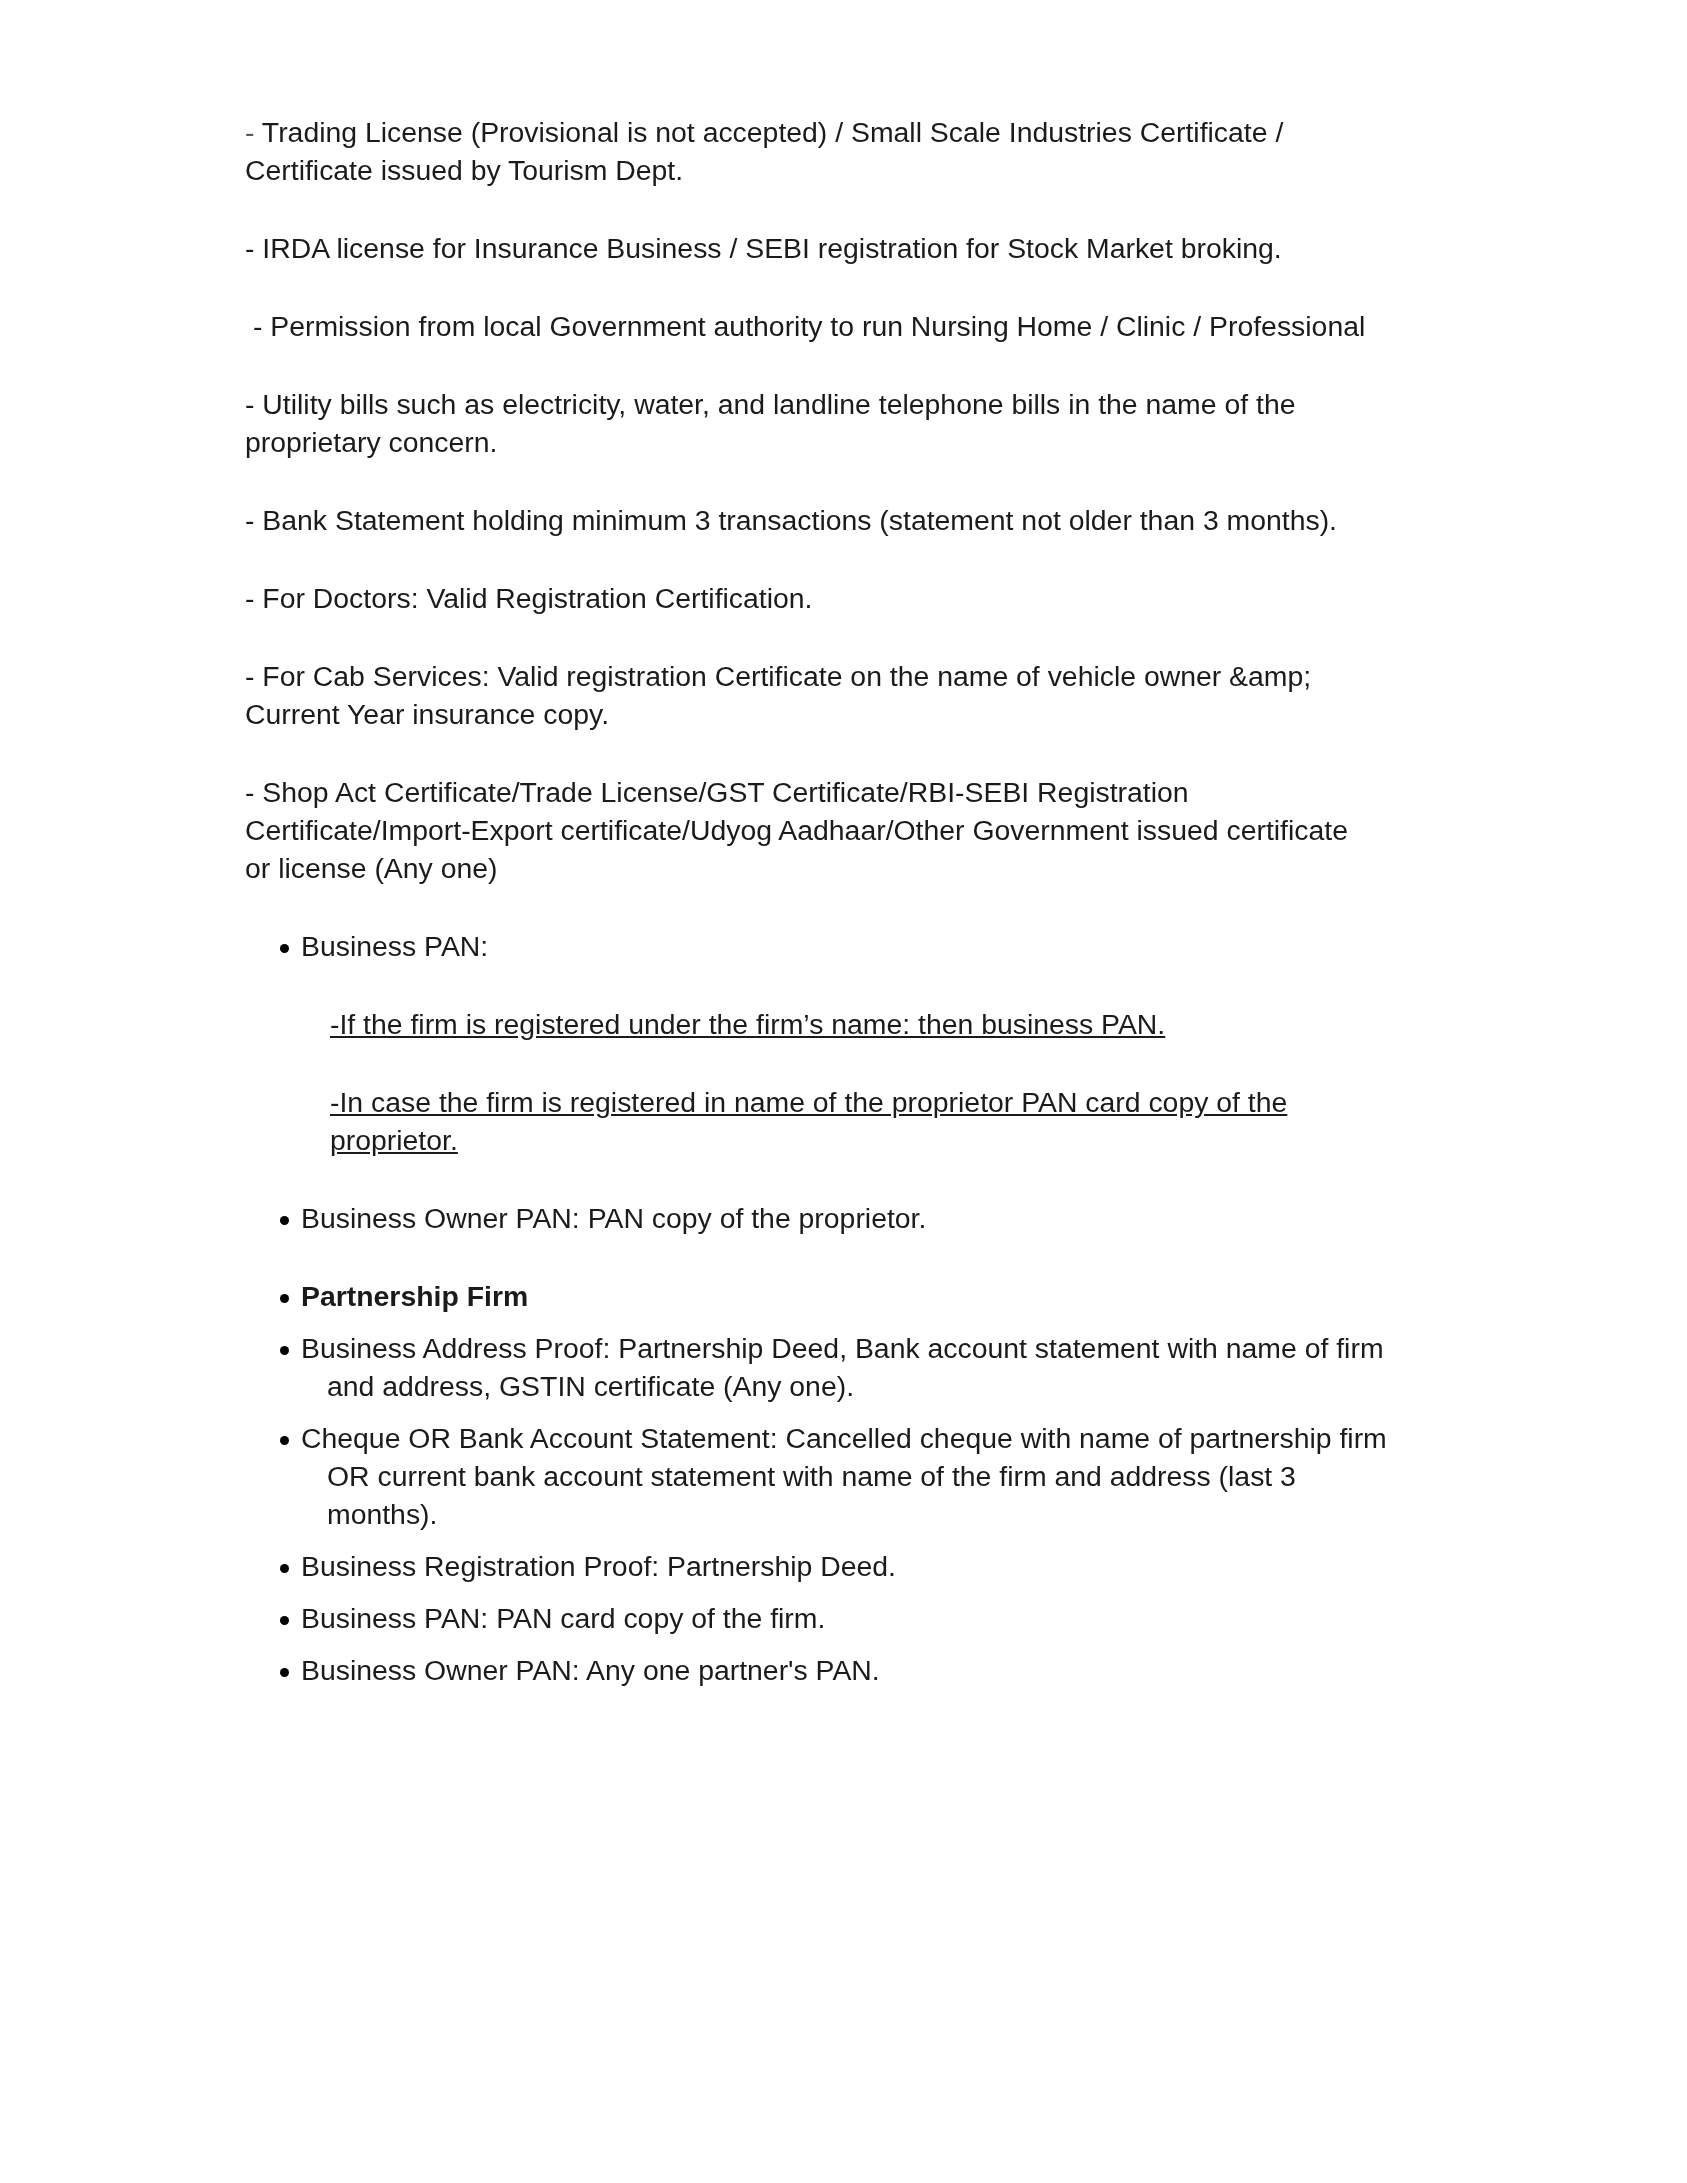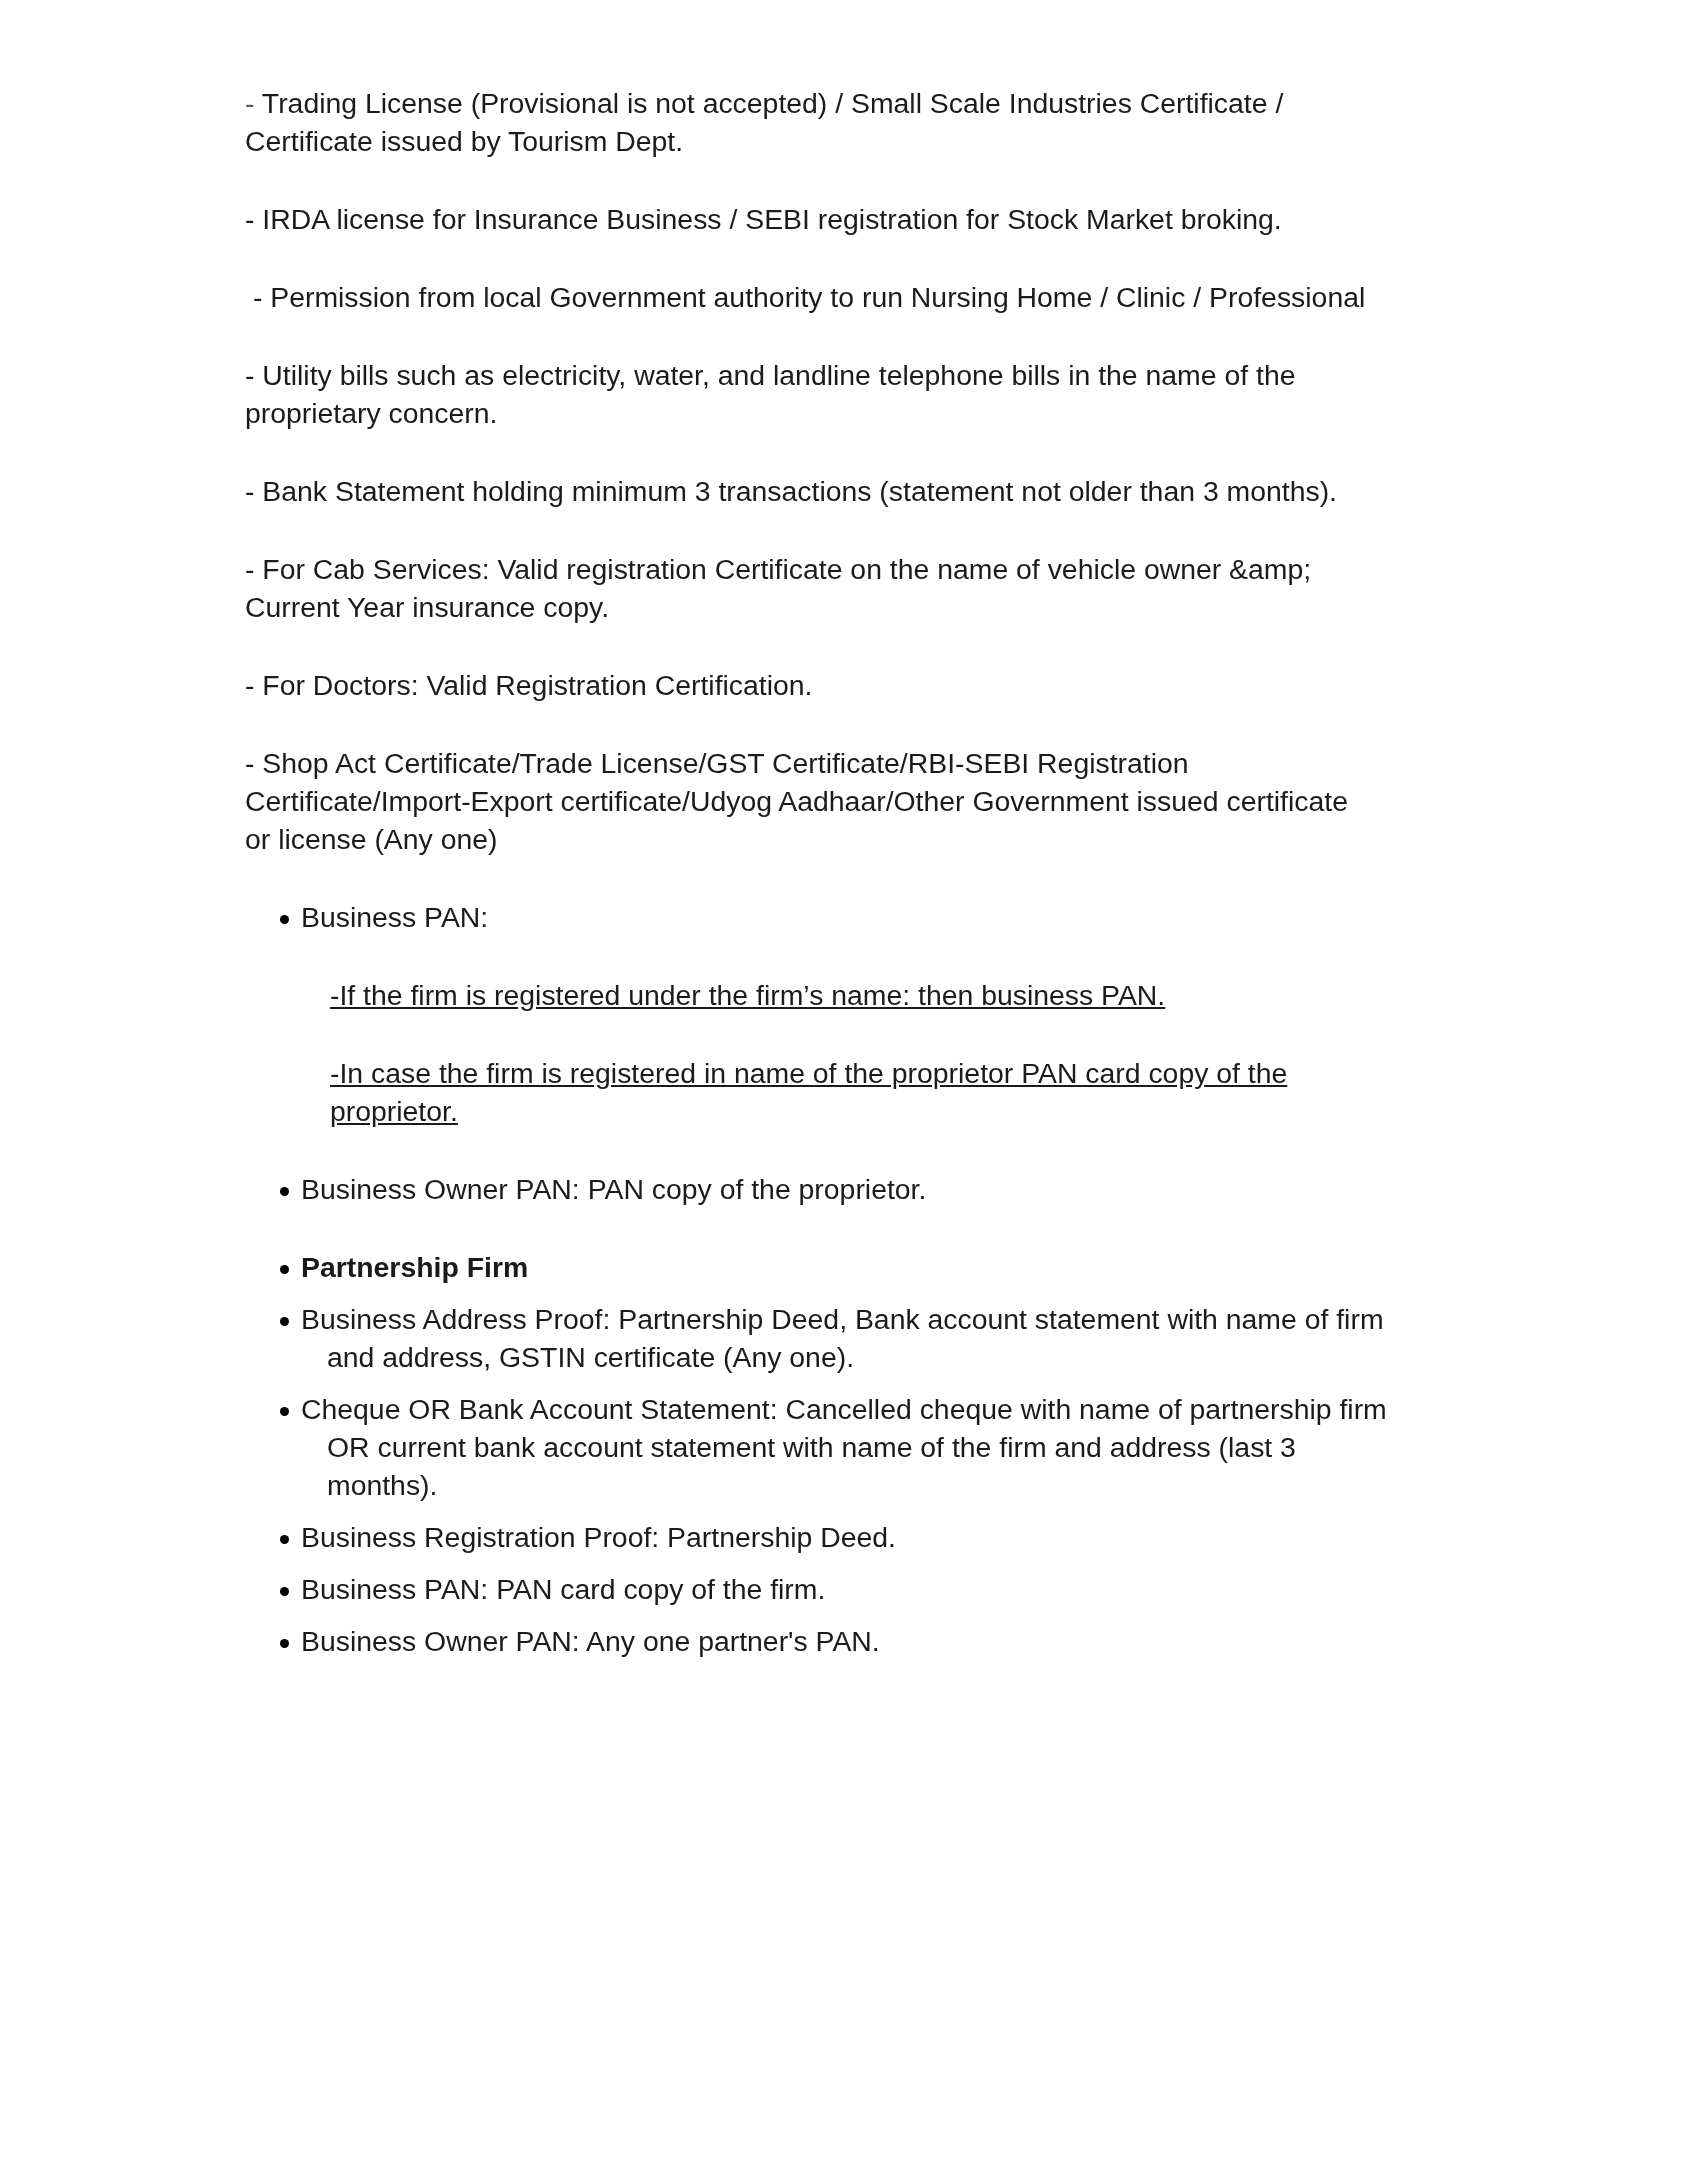--- a/index.html
+++ b/index.html
@@ -12,21 +12,21 @@
     height: 2183px;
     overflow: hidden;
     font-family: "Liberation Sans", "DejaVu Sans", sans-serif;
     font-size: 28.4px;
     color: #1b1b1b;
   }
   .page {
     box-sizing: border-box;
     width: 1687px;
     height: 2183px;
-    padding: 84px 198px 0 245px;
+    padding: 113px 198px 0 245px;
   }
   .line {
     white-space: pre;
     line-height: 38px;
   }
   .para {
     margin: 0 0 40px 0;
   }
   .muted-dash {
     color: #58585f;
@@ -86,26 +86,26 @@
   <div class="para">
     <div class="line">- Utility bills such as electricity, water, and landline telephone bills in the name of the</div>
     <div class="line">proprietary concern.</div>
   </div>
 
   <div class="para">
     <div class="line">- Bank Statement holding minimum 3 transactions (statement not older than 3 months).</div>
   </div>
 
   <div class="para">
-    <div class="line">- For Cab Services: Valid registration Certificate on the name of vehicle owner &amp;amp;</div>
-    <div class="line">Current Year insurance copy.</div>
+    <div class="line">- For Doctors: Valid Registration Certification.</div>
   </div>
 
   <div class="para">
-    <div class="line">- For Doctors: Valid Registration Certification.</div>
+    <div class="line">- For Cab Services: Valid registration Certificate on the name of vehicle owner &amp;amp;</div>
+    <div class="line">Current Year insurance copy.</div>
   </div>
 
   <div class="para">
     <div class="line">- Shop Act Certificate/Trade License/GST Certificate/RBI-SEBI Registration</div>
     <div class="line">Certificate/Import-Export certificate/Udyog Aadhaar/Other Government issued certificate</div>
     <div class="line">or license (Any one)</div>
   </div>
 
   <div class="bullet-section-a">
 

